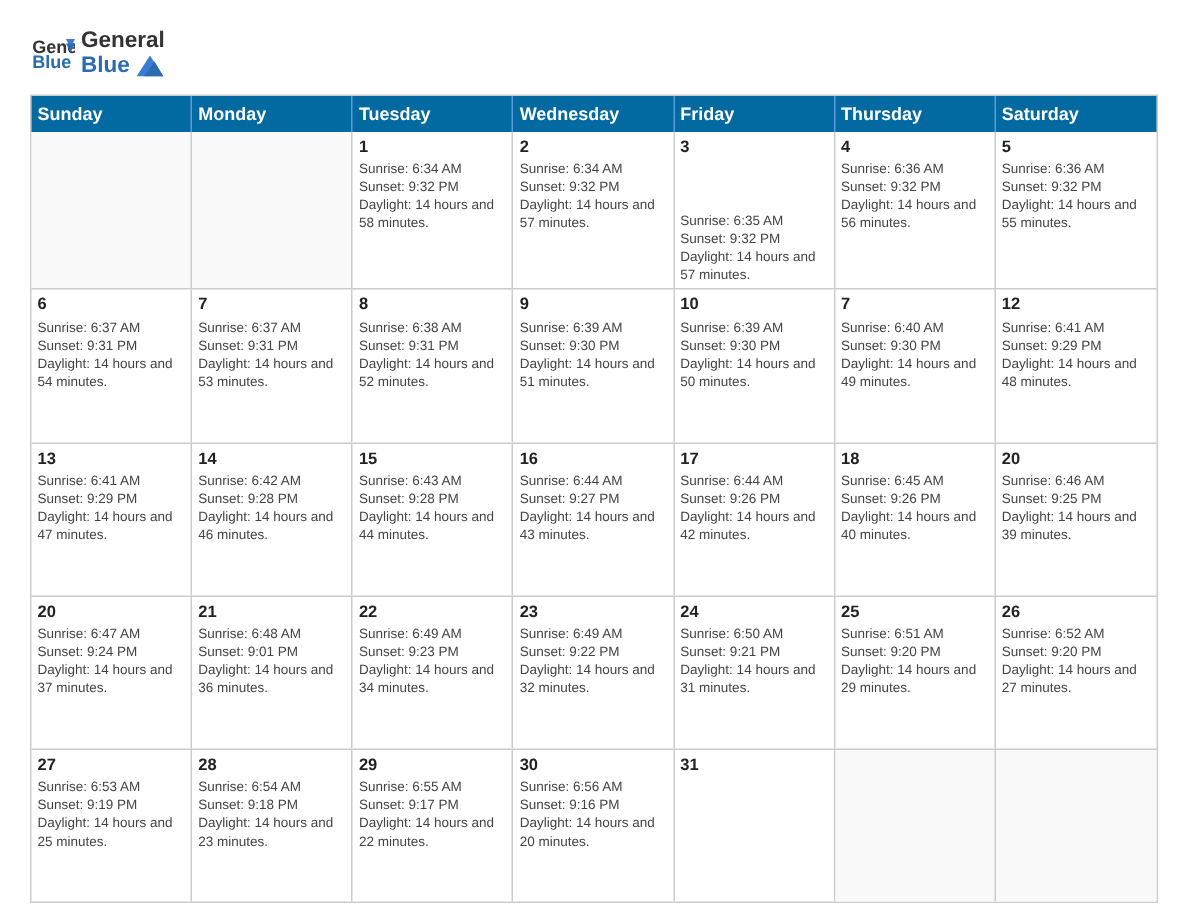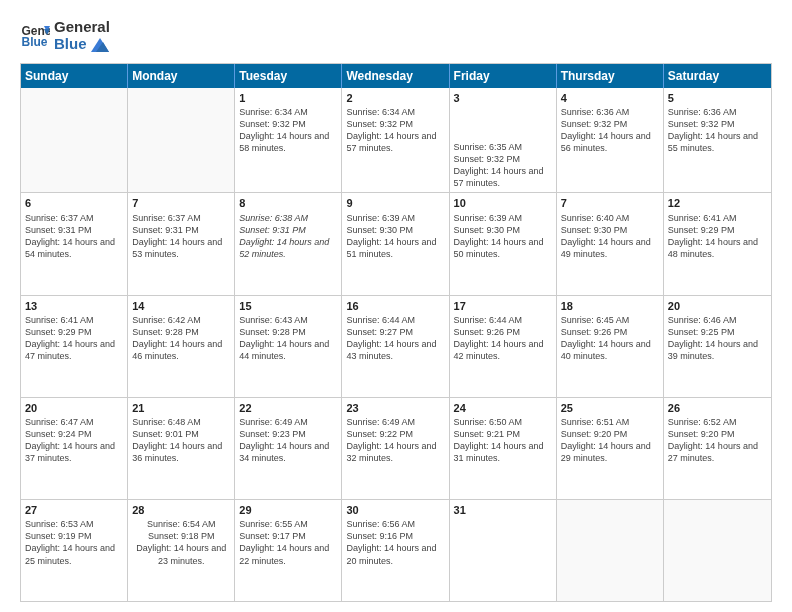--- a/index.html
+++ b/index.html
@@ -179,21 +179,21 @@
 Daylight: 14 hours and 54 minutes.</div>
           </div>
           <div class="cal-cell">
             <div class="day-num">7</div>
             <div class="cell-info" style="white-space: pre-line;">Sunrise: 6:37 AM
 Sunset: 9:31 PM
 Daylight: 14 hours and 53 minutes.</div>
           </div>
           <div class="cal-cell">
             <div class="day-num">8</div>
-            <div class="cell-info" style="white-space: pre-line; font-style: italic;">Sunrise: 6:38 AM
+            <div class="cell-info" style="white-space: pre-line;">Sunrise: 6:38 AM
 Sunset: 9:31 PM
 Daylight: 14 hours and 52 minutes.</div>
           </div>
           <div class="cal-cell">
             <div class="day-num">9</div>
             <div class="cell-info" style="white-space: pre-line;">Sunrise: 6:39 AM
 Sunset: 9:30 PM
 Daylight: 14 hours and 51 minutes.</div>
           </div>
           <div class="cal-cell">
@@ -305,21 +305,21 @@
         </div>
         <div class="cal-row">
           <div class="cal-cell">
             <div class="day-num">27</div>
             <div class="cell-info" style="white-space: pre-line;">Sunrise: 6:53 AM
 Sunset: 9:19 PM
 Daylight: 14 hours and 25 minutes.</div>
           </div>
           <div class="cal-cell">
             <div class="day-num">28</div>
-            <div class="cell-info" style="white-space: pre-line; text-align: center;">Sunrise: 6:54 AM
+            <div class="cell-info" style="white-space: pre-line;">Sunrise: 6:54 AM
 Sunset: 9:18 PM
 Daylight: 14 hours and 23 minutes.</div>
           </div>
           <div class="cal-cell">
             <div class="day-num">29</div>
             <div class="cell-info" style="white-space: pre-line;">Sunrise: 6:55 AM
 Sunset: 9:17 PM
 Daylight: 14 hours and 22 minutes.</div>
           </div>
           <div class="cal-cell">

